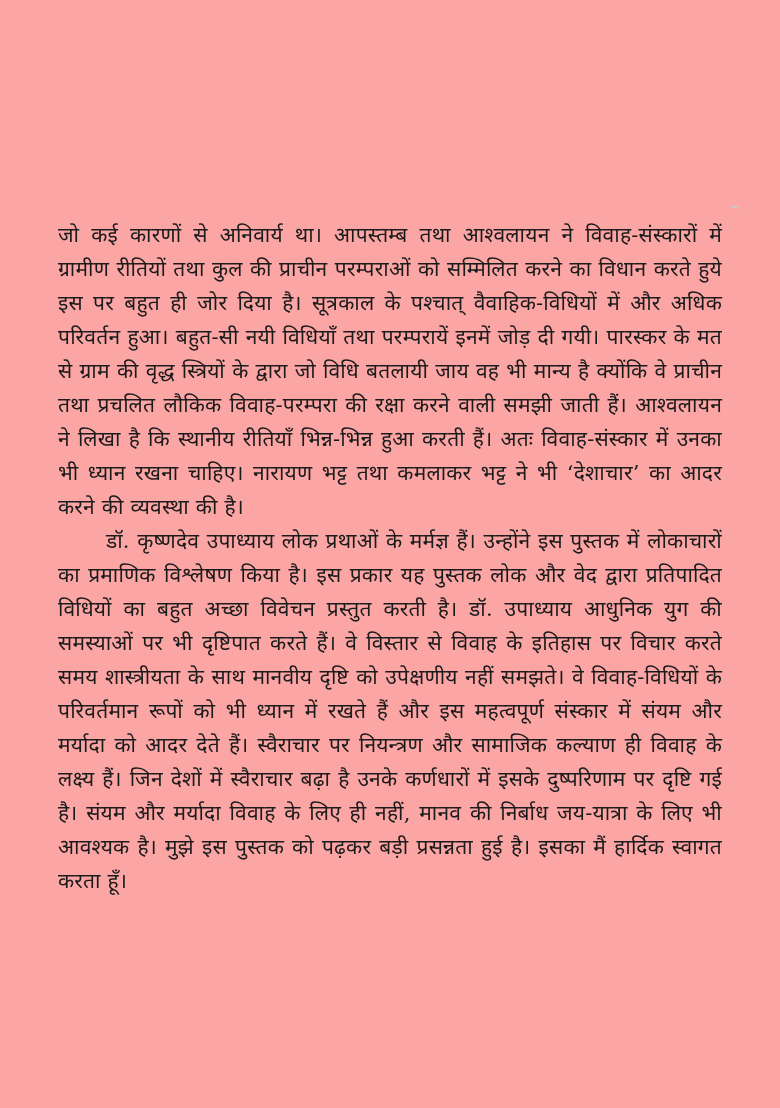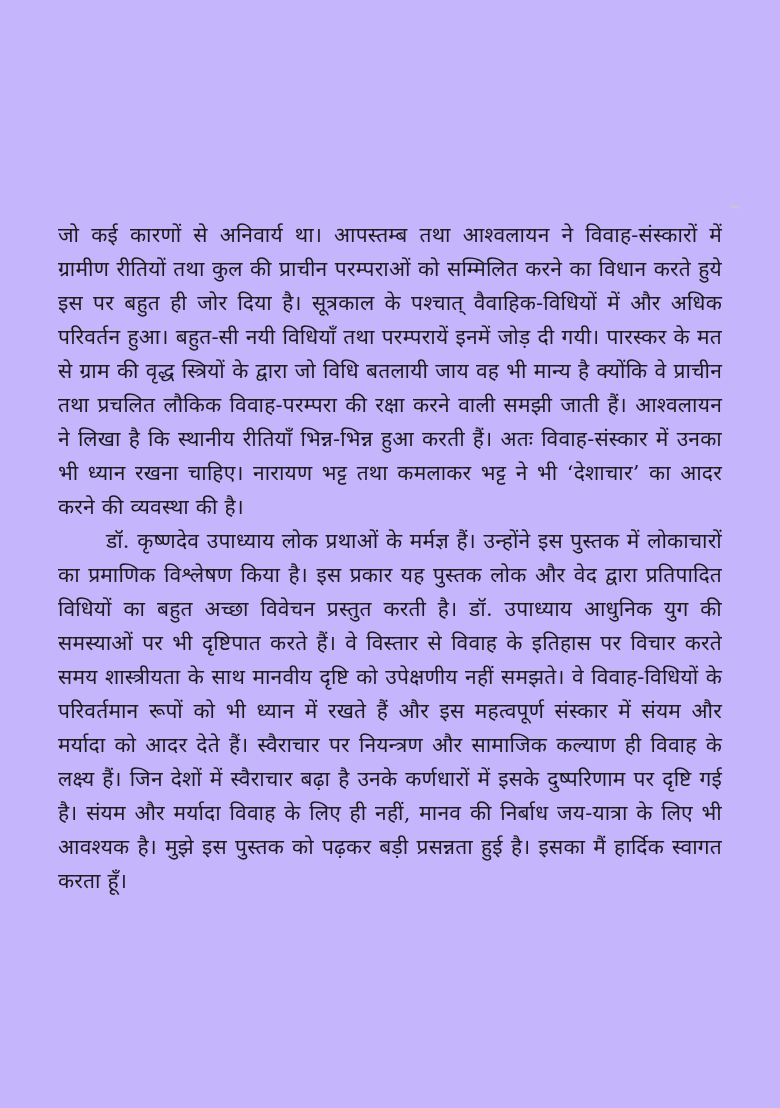--- a/index.html
+++ b/index.html
@@ -5,21 +5,21 @@
   html, body {
     margin: 0;
     padding: 0;
     background: #e8e8e8;
   }
   .page {
     position: relative;
     width: 780px;
     height: 1108px;
     margin: 0 auto;
-    background: #c4b5fd;
+    background: #fca5a5;
     overflow: hidden;
     box-sizing: border-box;
     font-family: "DejaVu Serif", "Liberation Serif", serif;
   }
   .text-block {
     position: absolute;
     top: 218px;
     left: 58px;
     width: 664px;
     color: #1b1b1b;

